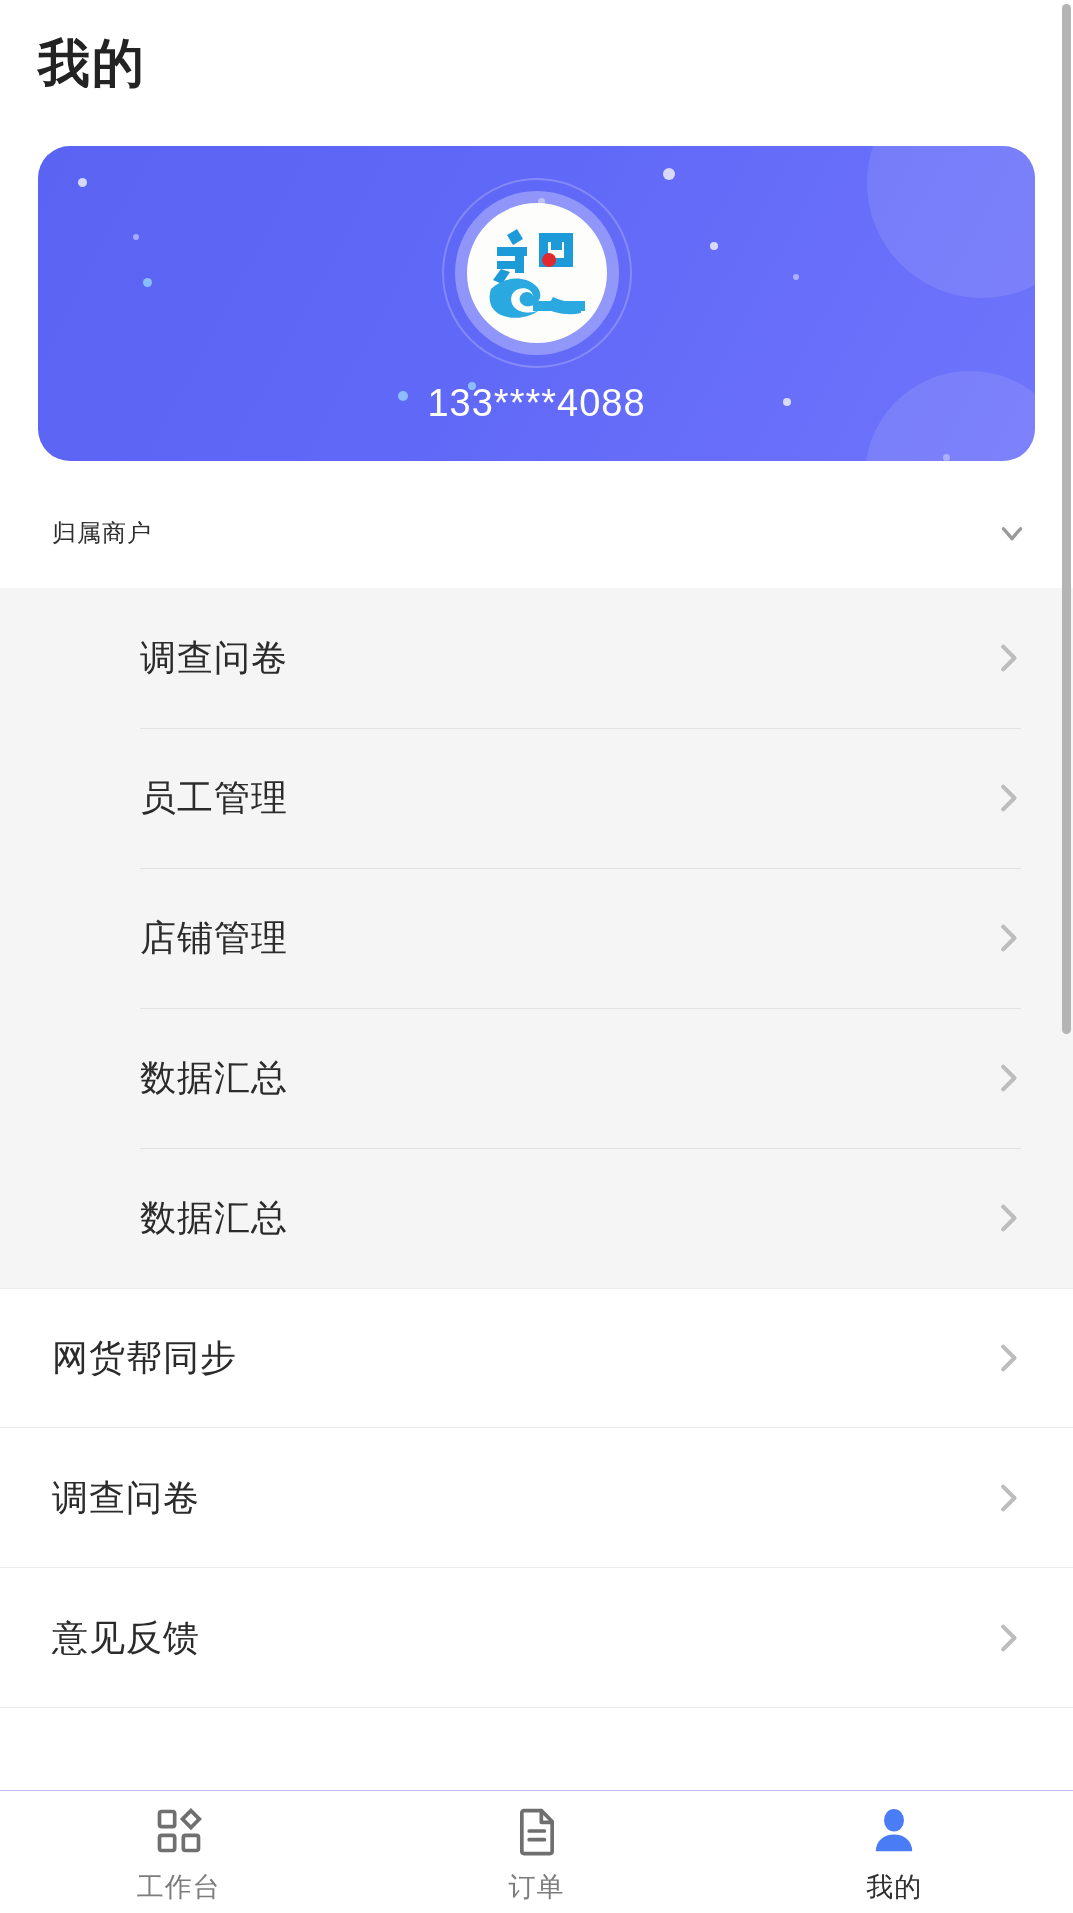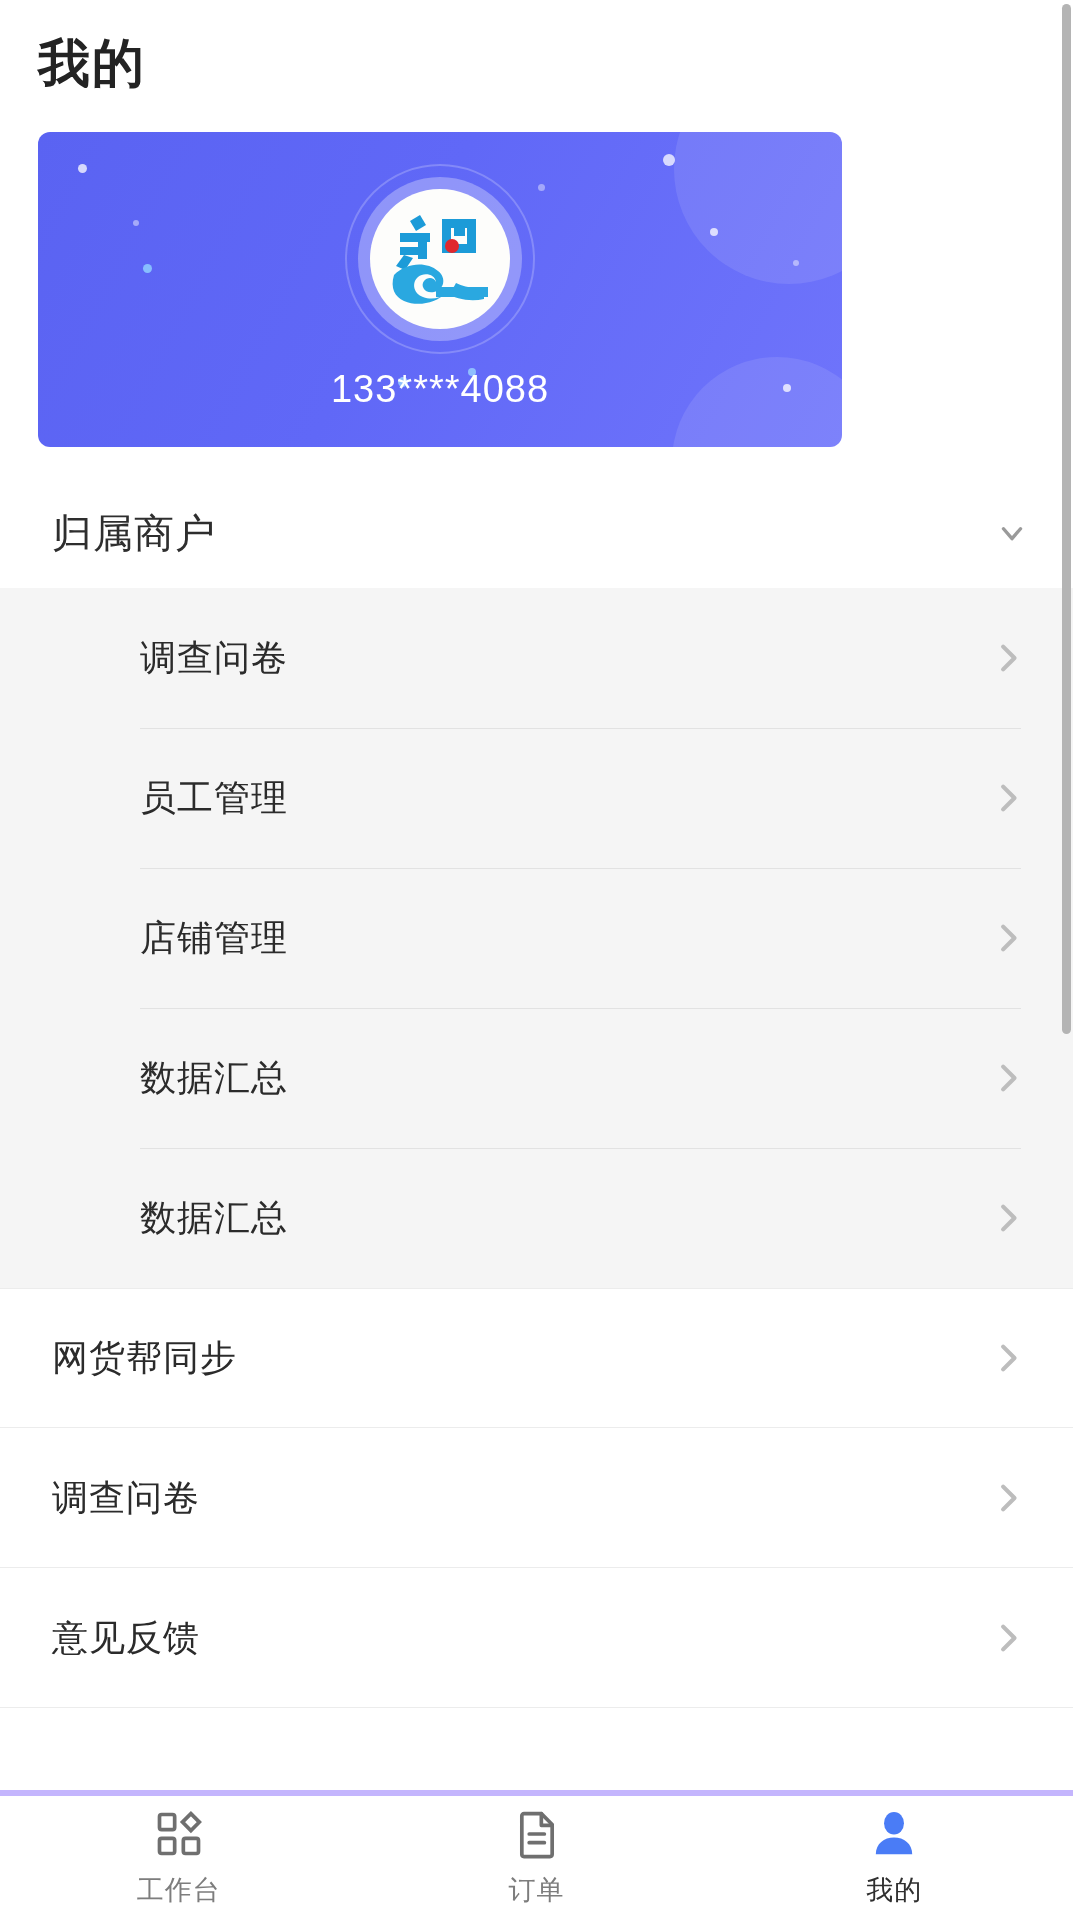--- a/index.html
+++ b/index.html
@@ -38,24 +38,24 @@
     font-weight: 700;
     color: #232323;
     letter-spacing: 2px;
     line-height: 70px;
   }
 
   
   .profile-card {
     position: absolute;
     left: 38px;
-    top: 132px;
-    width: 804px;
+    top: 146px;
+    width: 997px;
     height: 315px;
-    border-radius: 12px;
+    border-radius: 32px;
     background: linear-gradient(118deg, #5a63f2 0%, #6068f7 45%, #6f74fb 100%);
     overflow: hidden;
   }
   .blob-tr {
     position: absolute;
     right: -62px;
     top: -78px;
     width: 230px;
     height: 230px;
     border-radius: 50%;
@@ -139,21 +139,21 @@
     left: 0;
     top: 478px;
     width: 1073px;
     height: 110px;
     background: #ffffff;
     display: flex;
     align-items: center;
     padding: 0 44px 0 52px;
   }
   .section-header-label {
-    font-size: 40px;
+    font-size: 24px;
     color: #2e2e2e;
     letter-spacing: 1px;
   }
   .section-header .spacer { flex: 1; }
 
   .chev-down {
     width: 34px; height: 34px;
     display: block;
   }
 
@@ -251,21 +251,21 @@
   }
 
   
   .tab-bar {
     position: absolute;
     left: 0;
     bottom: 0;
     width: 1073px;
     height: 123px;
     background: #ffffff;
-    border-top: 6px solid #c4b5fd;
+    border-top: 1px solid #c4b5fd;
     display: flex;
   }
   .tab-item {
     flex: 1;
     display: flex;
     flex-direction: column;
     align-items: center;
     justify-content: center;
     gap: 10px;
     padding-top: 4px;

